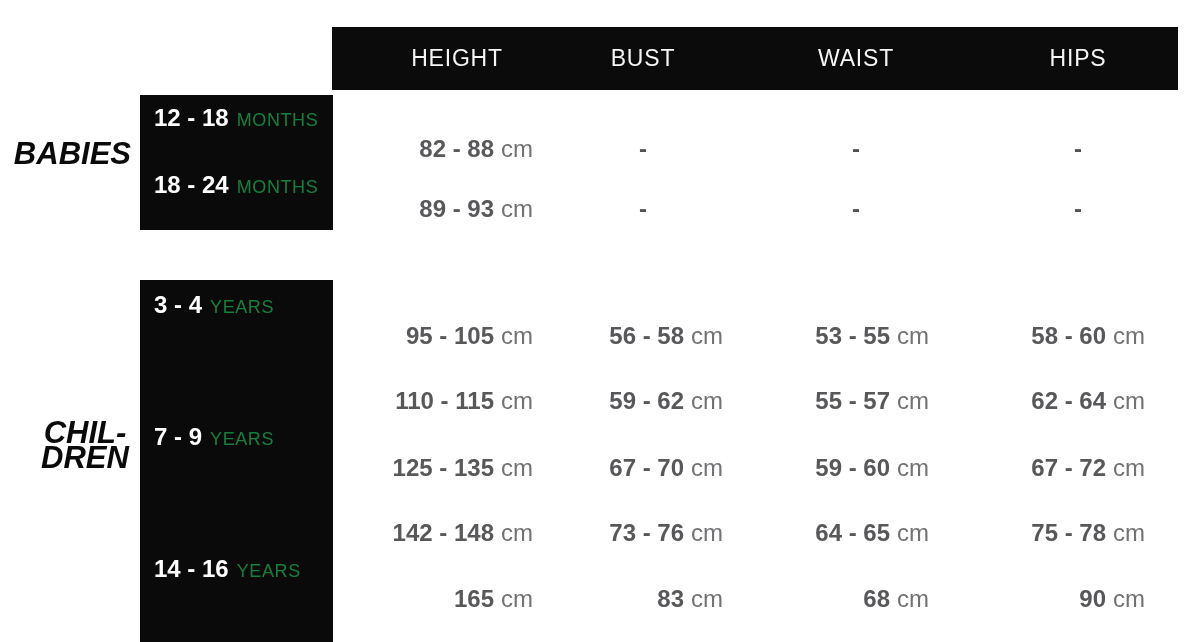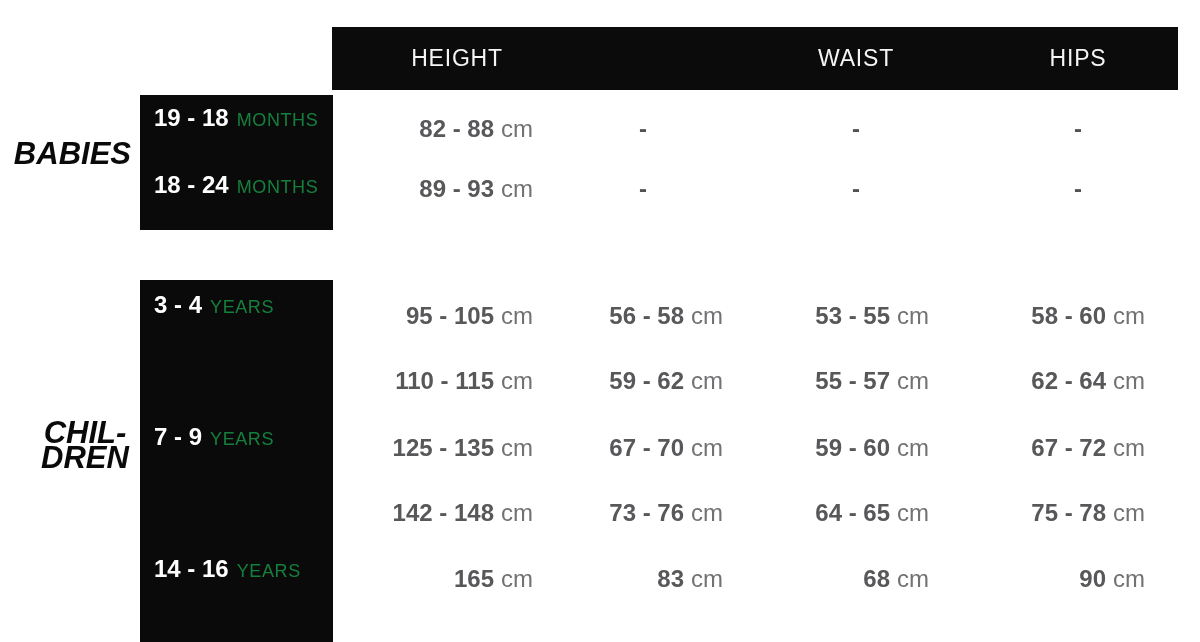--- a/index.html
+++ b/index.html
@@ -84,20 +84,21 @@
   .vrow {
     position: absolute;
     left: 332px;
     width: 846px;
     height: 30px; line-height: 30px;
   }
   .cell {
     position: absolute;
     white-space: nowrap;
     font-size: 24px;
+    margin-top: 20px;
   }
   .cell .num {
     color: #58585b;
     font-weight: bold;
   }
   .cell .u {
     color: #727275;
     font-weight: 400;
     margin-left: 7px;
   }
@@ -116,33 +117,34 @@
   .c-waist { left: 524px; }
   .c-hips  { left: 746px; }
 </style>
 </head>
 <body>
 
 <div id="stage">
 
   <div class="header-bar">
     <span class="col-head" style="left:125px">HEIGHT</span>
+    <span class="col-head" style="left:311px">BUST</span>
     <span class="col-head" style="left:746px">HIPS</span>
     <span class="col-head" style="left:524px">WAIST</span>
   </div>
 
   <div id="babies-label" class="group-label">BABIES</div>
   <div id="children-label" class="group-label">
     <div>CHIL-</div>
     <div>DREN</div>
   </div>
 
   <div id="babies-box" class="size-box">
     <div class="size-label" style="top:9px">
-      <span class="range">19 - 18</span><span class="unit">MONTHS</span>
+      <span class="range">12 - 18</span><span class="unit">MONTHS</span>
     </div>
     <div class="size-label" style="top:76px">
       <span class="range">18 - 24</span><span class="unit">MONTHS</span>
     </div>
   </div>
 
   <div id="children-box" class="size-box">
     <div class="size-label" style="top:11px">
       <span class="range">3 - 4</span><span class="unit">YEARS</span>
     </div>

